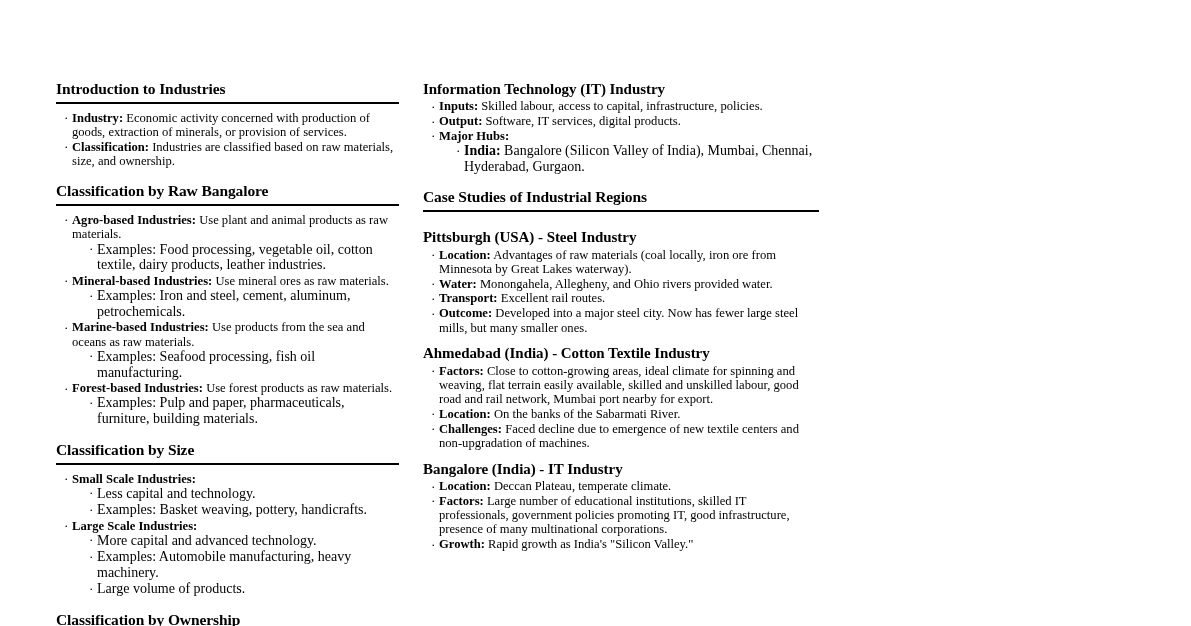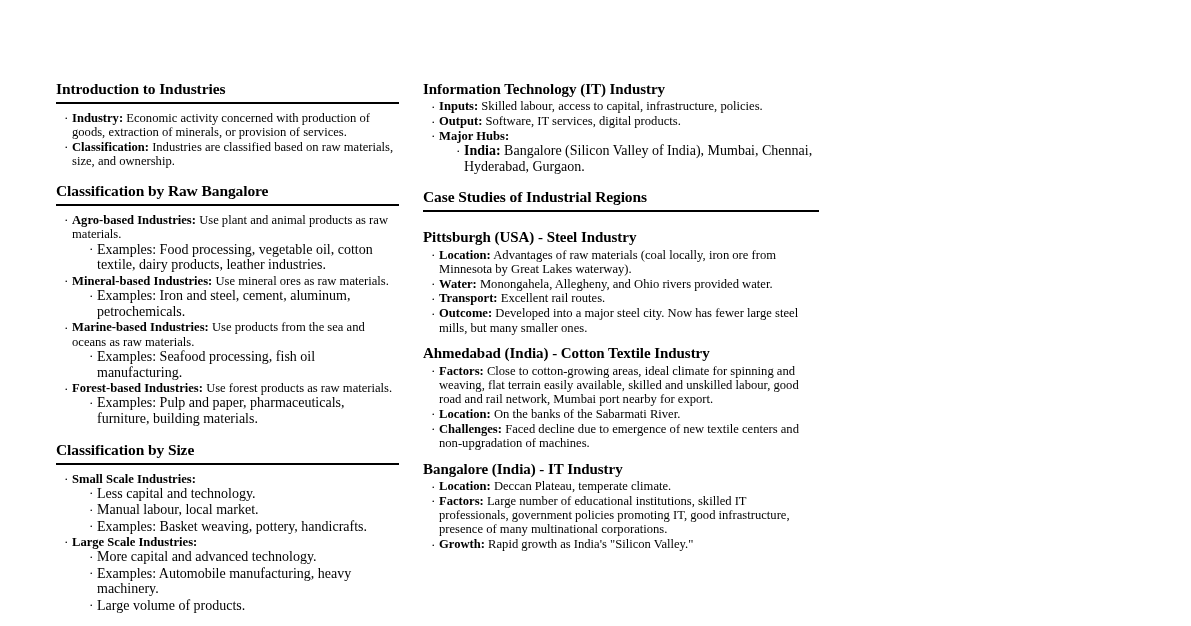--- a/index.html
+++ b/index.html
@@ -130,21 +130,20 @@
           <li><span class="lead">Forest-based Industries:</span> <span class="body">Use forest products as raw materials.</span><ul class="lvl2">
               <li><span class="body">Examples: Pulp and paper, pharmaceuticals, furniture, building materials.</span></li>
             </ul></li>
         </ul>
         <div class="gap-after-block"></div>
         <h2 class="section-title">Classification by Size</h2>
         <div class="rule"></div>
         <ul class="lvl1">
           <li><span class="lead">Small Scale Industries:</span><ul class="lvl2">
               <li><span class="body">Less capital and technology.</span></li>
-              <li><span class="body">Manual labour, local market.</span></li>
               <li><span class="body">Examples: Basket weaving, pottery, handicrafts.</span></li>
             </ul></li>
           <li><span class="lead">Large Scale Industries:</span><ul class="lvl2">
               <li><span class="body">More capital and advanced technology.</span></li>
               <li><span class="body">Examples: Automobile manufacturing, heavy machinery.</span></li>
               <li><span class="body">Large volume of products.</span></li>
             </ul></li>
         </ul>
         <div class="gap-after-block"></div>
         <h2 class="section-title">Classification by Ownership</h2>

